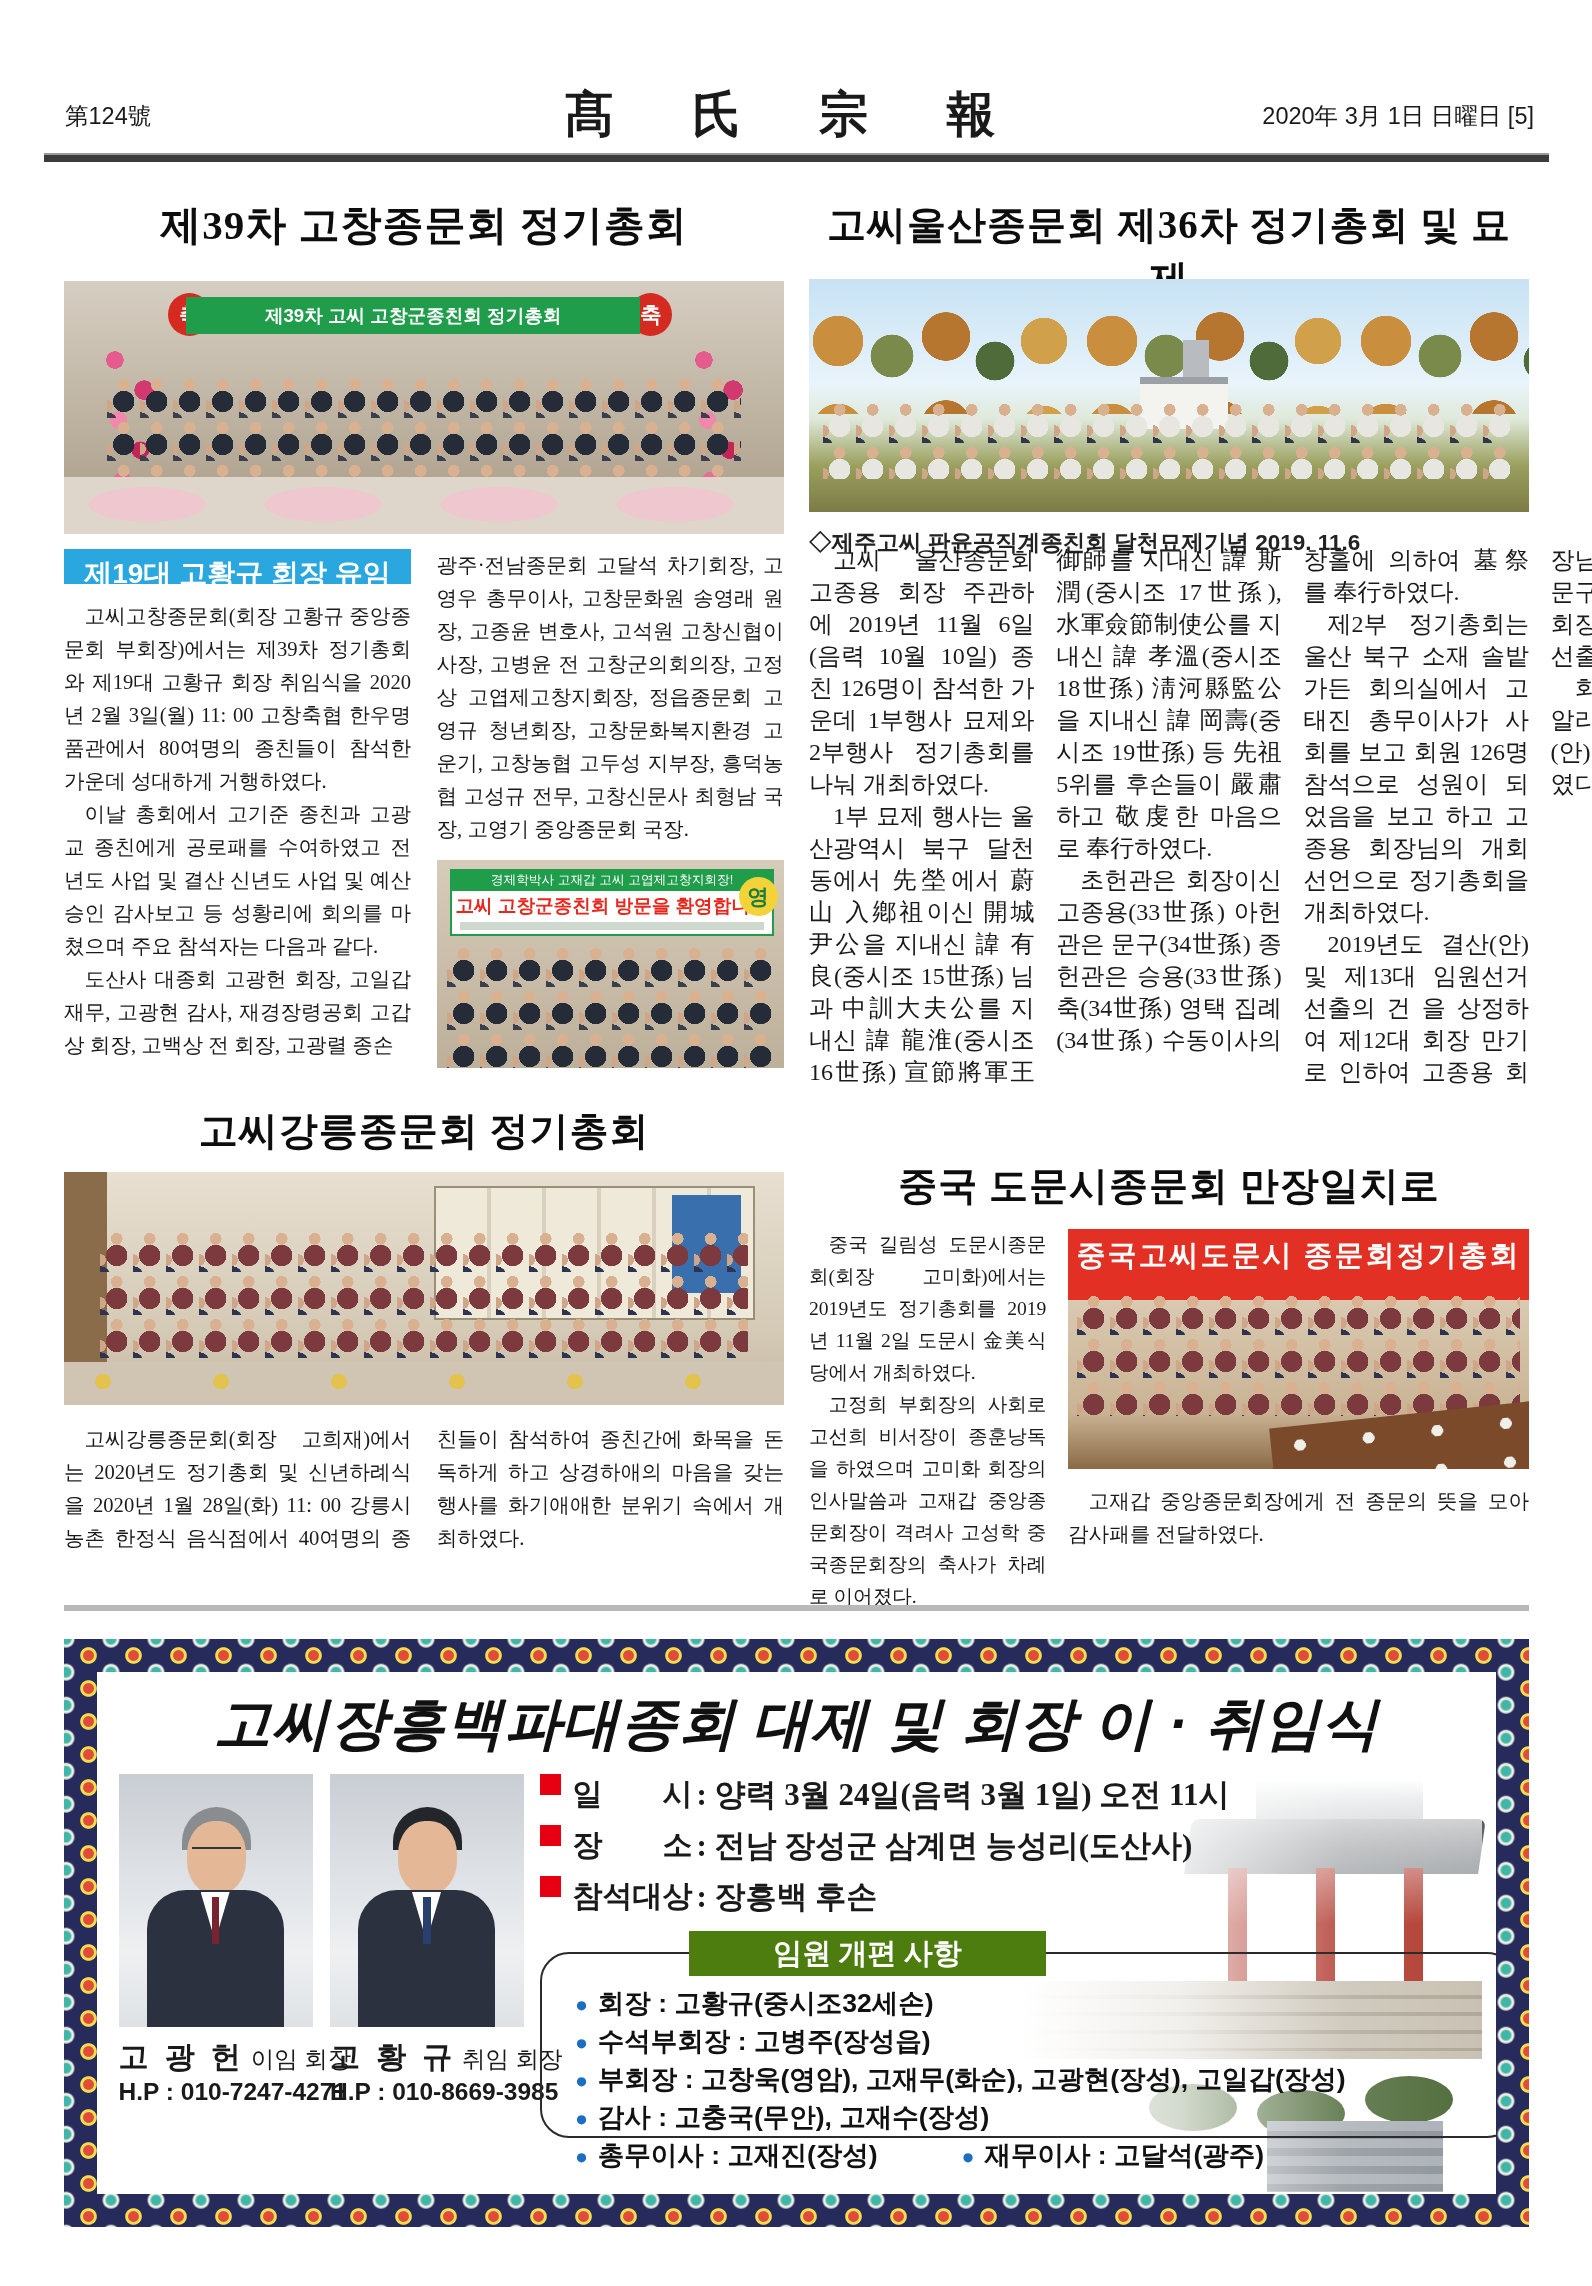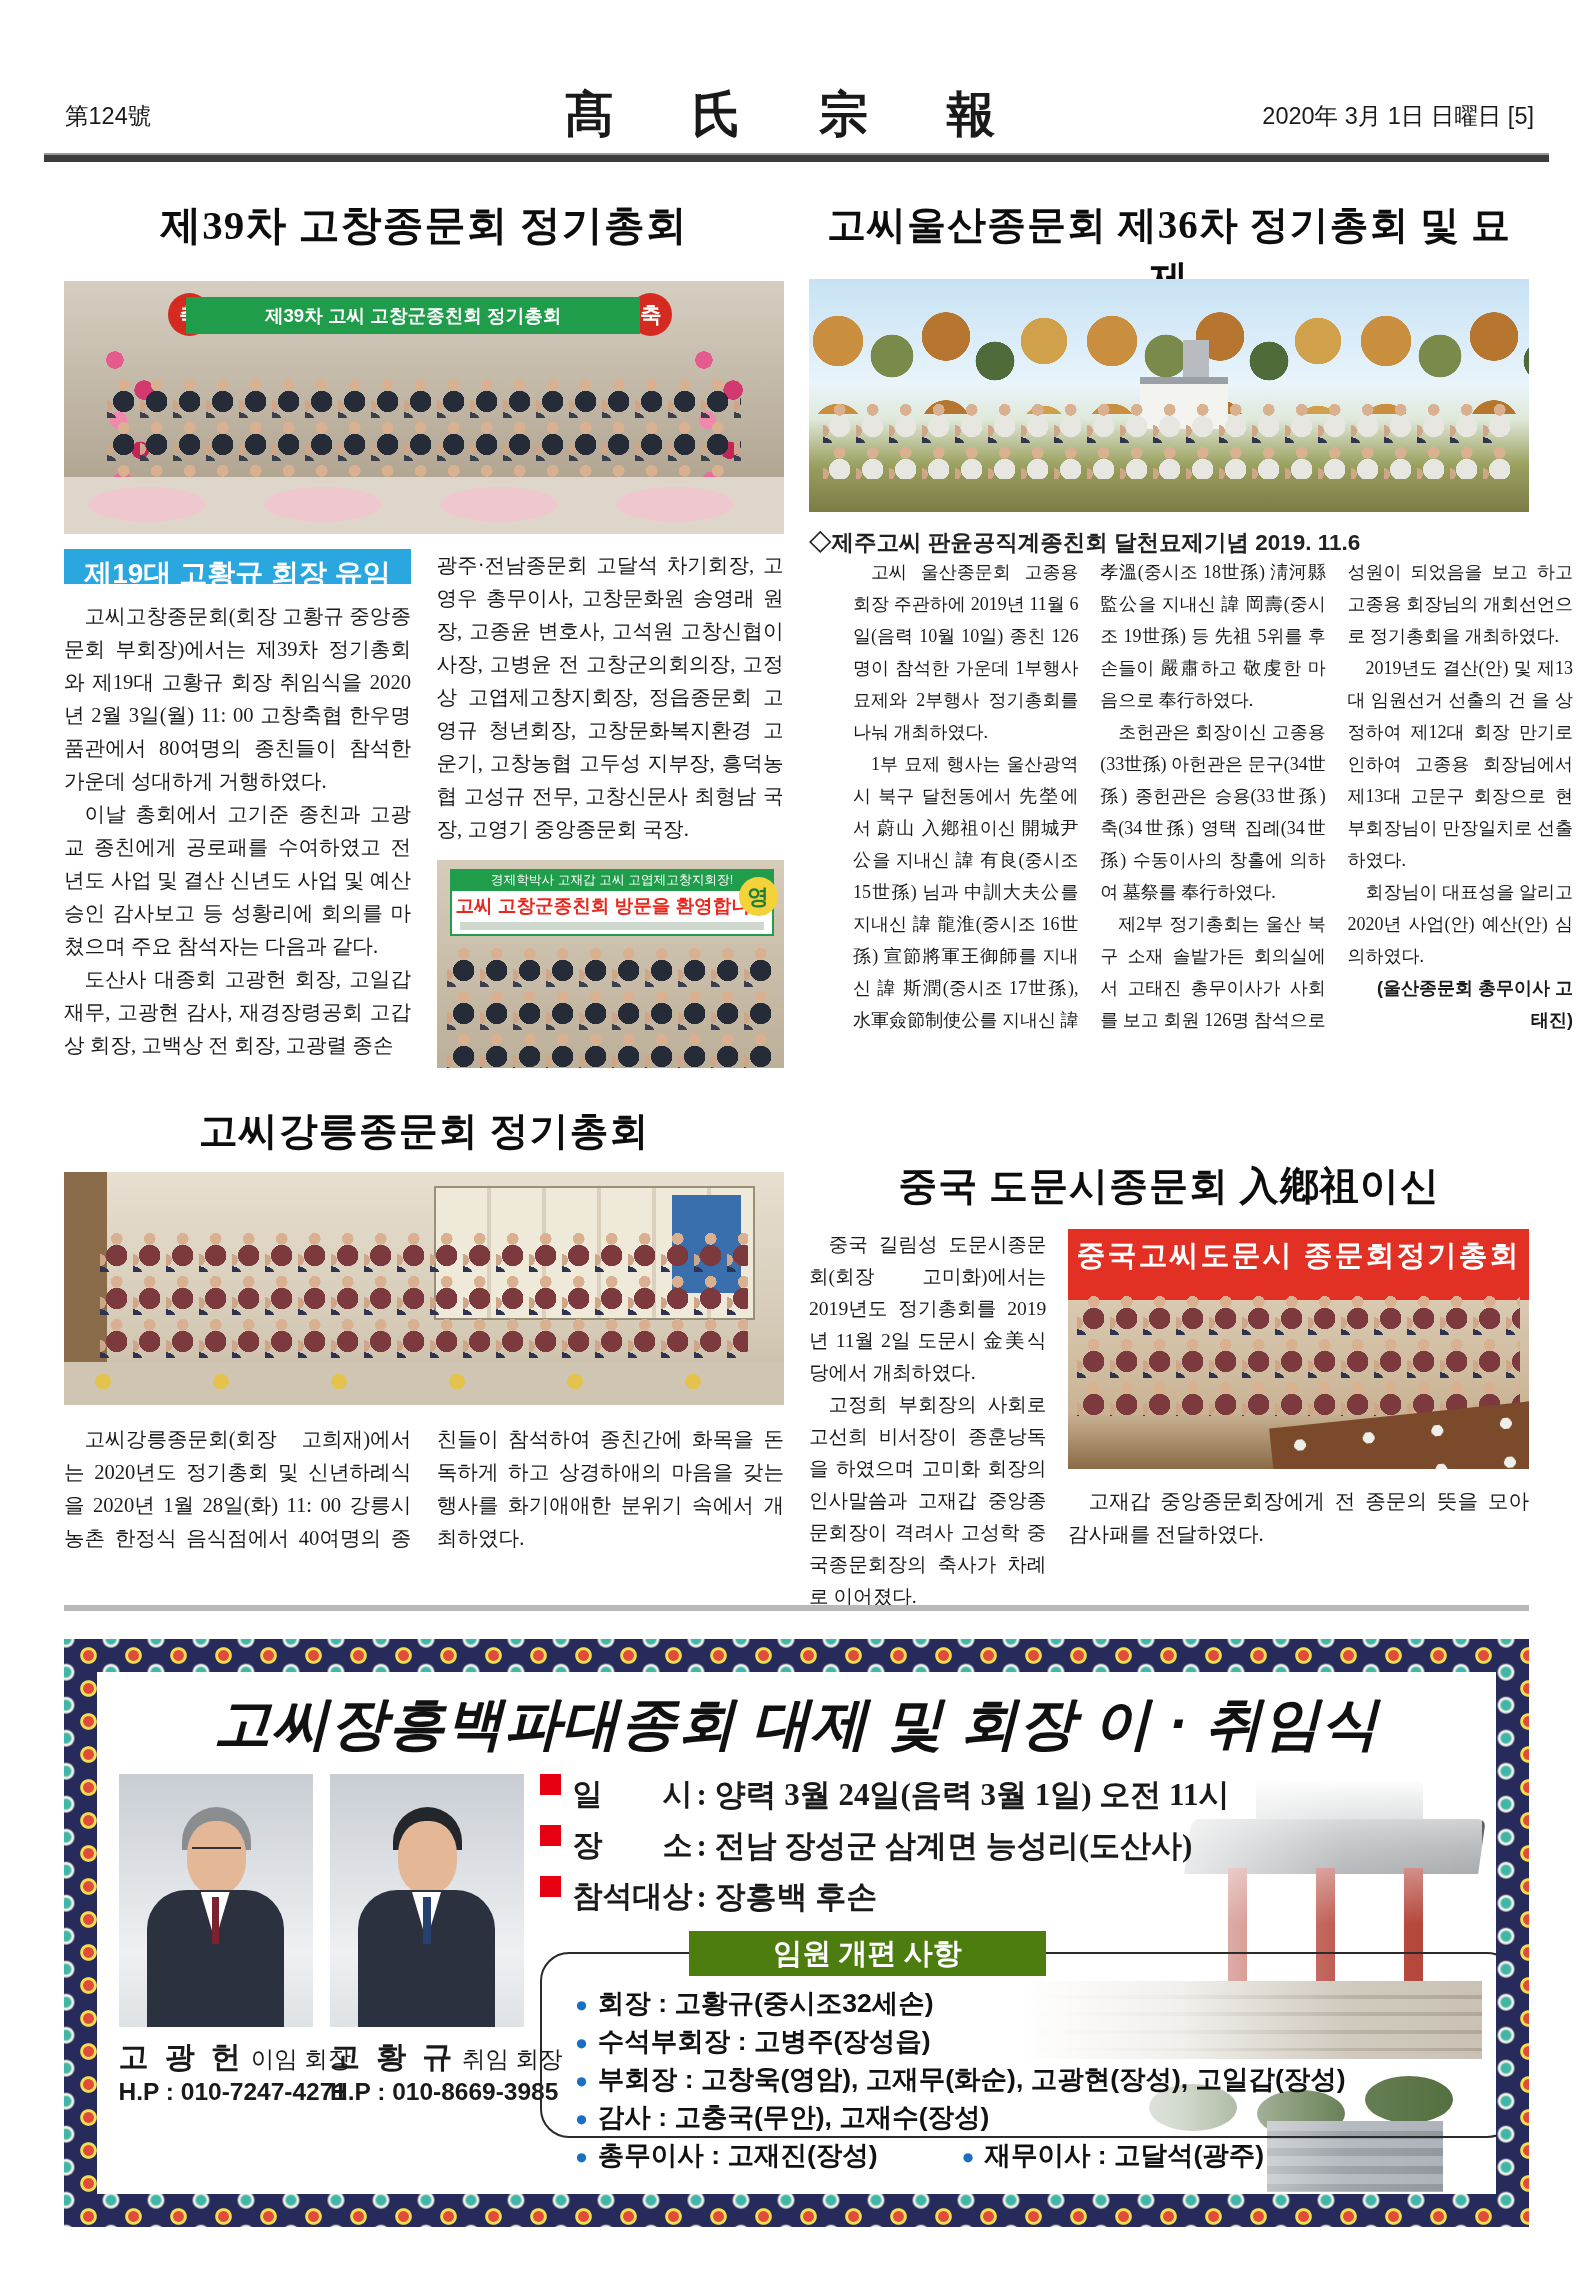--- a/index.html
+++ b/index.html
@@ -184,31 +184,31 @@
 
   <div class="atitle" style="left:809px;top:198px;width:720px;font-size:39px;">고씨울산종문회 제36차 정기총회 및 묘제</div>
   <div class="ph" style="left:809px;top:279px;width:720px;height:233px;">
     <div class="p2-sky"></div>
     <div class="p2-trees"></div>
     <div class="p2-mon"></div>
     <div class="p2-altar"></div>
     <div class="crowd mixed" style="left:2%;right:2%;top:52%;height:34%;"></div>
   </div>
   <div class="caption" style="position:absolute;left:809px;top:527px;width:720px;">◇제주고씨 판윤공직계종친회 달천묘제기념 2019. 11.6</div>
-  <div class="body-text" style="position:absolute;left:809px;top:556px;width:720px;height:555px;column-count:3;column-gap:21.6px;font-size:18px;line-height:32px;margin-left:44px;">
+  <div class="body-text" style="position:absolute;left:809px;top:544px;width:720px;height:555px;column-count:3;column-gap:21.6px;font-size:24px;line-height:32px;">
     <p>고씨 울산종문회 고종용 회장 주관하에 2019년 11월 6일(음력 10월 10일) 종친 126명이 참석한 가운데 1부행사 묘제와 2부행사 정기총회를 나눠 개최하였다.</p>
     <p>1부 묘제 행사는 울산광역시 북구 달천동에서 先塋에서 蔚山 入鄕祖이신 開城尹公을 지내신 諱 有良(중시조 15世孫) 님과 中訓大夫公를 지내신 諱 龍淮(중시조 16世孫) 宣節將軍王御師를 지내신 諱 斯潤(중시조 17世孫), 水軍僉節制使公를 지내신 諱 孝溫(중시조 18世孫) 淸河縣監公을 지내신 諱 岡壽(중시조 19世孫) 등 先祖 5위를 후손들이 嚴肅하고 敬虔한 마음으로 奉行하였다.</p>
     <p>초헌관은 회장이신 고종용(33世孫) 아헌관은 문구(34世孫) 종헌관은 승용(33世孫) 축(34世孫) 영택 집례(34世孫) 수동이사의 창홀에 의하여 墓祭를 奉行하였다.</p>
     <p>제2부 정기총회는 울산 북구 소재 솔밭가든 회의실에서 고태진 총무이사가 사회를 보고 회원 126명 참석으로 성원이 되었음을 보고 하고 고종용 회장님의 개회선언으로 정기총회을 개최하였다.</p>
     <p>2019년도 결산(안) 및 제13대 임원선거 선출의 건 을 상정하여 제12대 회장 만기로 인하여 고종용 회장님에서 제13대 고문구 회장으로 현 부회장님이 만장일치로 선출하였다.</p>
     <p>회장님이 대표성을 알리고 2020년 사업(안) 예산(안) 심의하였다.</p>
     <p class="sig">(울산종문회 총무이사 고태진)</p>
   </div>
 
-  <div class="atitle" style="left:809px;top:1159px;width:720px;font-size:39px;">중국 도문시종문회 入鄕祖이신</div>
+  <div class="atitle" style="left:809px;top:1159px;width:720px;font-size:39px;">중국 도문시종문회 만장일치로</div>
   <div style="position:absolute;left:809px;top:1229px;width:720px;display:flex;gap:21.6px;">
     <div class="body-text" style="width:238px;font-size:19.6px;line-height:32px;">
       <p>중국 길림성 도문시종문회(회장 고미화)에서는 2019년도 정기총회를 2019년 11월 2일 도문시 金美식당에서 개최하였다.</p>
       <p>고정희 부회장의 사회로 고선희 비서장이 종훈낭독을 하였으며 고미화 회장의 인사말씀과 고재갑 중앙종문회장이 격려사 고성학 중국종문회장의 축사가 차례로 이어졌다.</p>
     </div>
     <div style="width:461px;">
       <div class="ph" style="position:relative;width:461px;height:240px;">
         <div class="p4-room"></div>
         <div class="p4-banner">중국고씨도문시 종문회정기총회</div>
         <div class="crowd warm" style="left:2%;right:2%;top:63px;bottom:53px;"></div>

